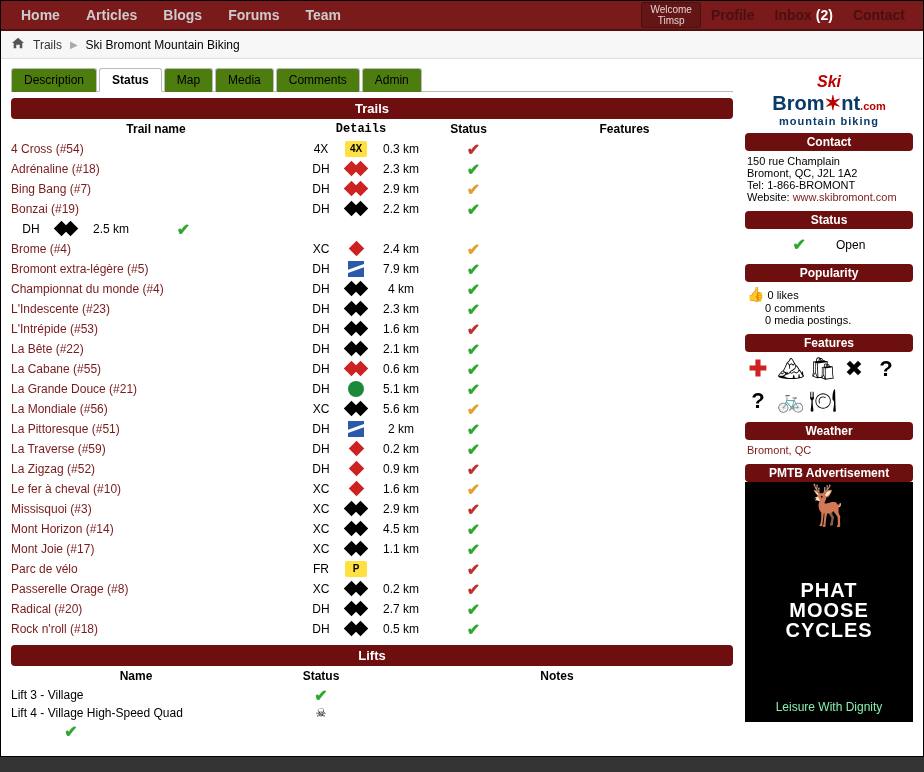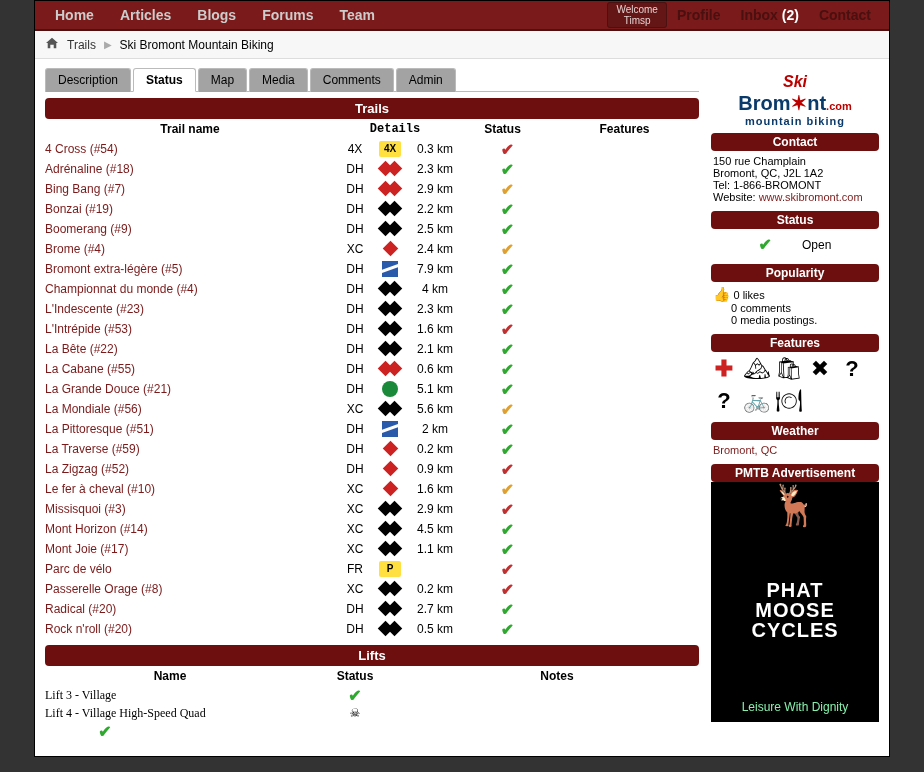--- a/index.html
+++ b/index.html
@@ -1,34 +1,34 @@
 <!DOCTYPE html>
 <html><head>
 <meta charset="utf-8">
 <style>
 * { box-sizing: border-box; margin: 0; padding: 0; }
 body { font-family: Verdana, Arial, sans-serif; font-size: 12px; background: #333; }
-.page { width: 856px; margin: 0 auto; background: #fff; border: 1px solid #000; }
+.page { width: 924px; margin: 0 auto; background: #fff; border: 1px solid #000; }
 .topbar { background: #7a1a1a; border-bottom: 2px solid #501010; display: flex; align-items: center; height: 30px; padding: 0 8px; color: #ddd; }
 .topbar .nav { display: flex; gap: 2px; }
 .topbar .nav a { color: #ccc; font-weight: bold; text-decoration: none; padding: 6px 12px; font-size: 14px; }
 .topbar .spacer { flex: 1; }
 .welcome { background: rgba(0,0,0,0.18); border: 1px solid rgba(0,0,0,0.25); border-radius: 3px; padding: 1px 8px; font-size: 10px; color: #e5d0d0; text-align: center; line-height: 11px; }
 .usernav a { color: #4a0f0f; font-weight: bold; text-decoration: none; padding: 6px 10px; font-size: 14px; }
 .usernav { display: flex; align-items: center; }
 .usernav .count { color: #fff; }
 .crumbs { background: #f7f7f7; border-bottom: 1px solid #ddd; padding: 6px 10px; font-size: 12px; display: flex; align-items: center; gap: 8px; }
 .crumbs a { color: #333; text-decoration: none; }
 .crumbs .sep { color: #aaa; font-size: 10px; }
 .home-ic { width: 14px; height: 12px; display:inline-block; }
 .content { display: flex; padding: 8px 10px 16px; gap: 12px; }
 .main { flex: 1; }
 .side { width: 168px; }
 .tabs { display: flex; border-bottom: 1px solid #bbb; margin-bottom: 6px; }
-.tab { border: 1px solid #bbb; border-bottom: none; background: #a3a3a3; padding: 4px 12px; margin-right: 2px; border-radius: 3px 3px 0 0; font-size: 12px; cursor: pointer; position: relative; top: 1px; }
+.tab { border: 1px solid #bbb; border-bottom: none; background: #4d7c0f; padding: 4px 12px; margin-right: 2px; border-radius: 3px 3px 0 0; font-size: 12px; cursor: pointer; position: relative; top: 1px; }
 .tab.active { background: #fff; font-weight: bold; border-bottom: 1px solid #fff; }
 .section-hdr { background: #6e0f0f; color: #fff; text-align: center; font-weight: bold; padding: 3px 0; border-radius: 4px; font-size: 13px; }
 .thead { display: flex; font-weight: bold; padding: 3px 0; font-size: 12px; }
 .thead .c-name { flex: 0 0 290px; text-align: center; }
 .thead .c-det { flex: 0 0 120px; text-align: center; font-family: Liberation Mono, monospace; }
 .thead .c-stat { flex: 0 0 95px; text-align: center; }
 .thead .c-feat { flex: 1; text-align: center; }
 .row { display: flex; align-items: center; height: 20px; font-size: 12px; }
 .row .c-name { flex: 0 0 290px; }
 .row .c-name a { color: #7a1a1a; text-decoration: none; margin-top: 28px; }
@@ -52,21 +52,21 @@
 .d.red { background:#c22; }
 .circle { width:16px; height:16px; border-radius:50%; display:inline-block; }
 .circle.green { background:#1a8a3a; }
 .square { width:16px; height:16px; display:inline-block; }
 .square.blue { background:#2a5aaa; position:relative; overflow:hidden; }
 .square.blue::after { content:""; position:absolute; left:-4px; top:6px; width:24px; height:3px; background:#fff; transform:rotate(-20deg); }
 .lifts-hd { display:flex; font-weight:bold; padding:3px 0; }
 .lifts-hd .ln { flex:0 0 250px; text-align:center; }
 .lifts-hd .ls { flex:0 0 120px; text-align:center; }
 .lifts-hd .lnotes { flex:1; text-align:center; }
-.lrow { display:flex; align-items:center; height:18px;font-family:Liberation Serif, serif; }
+.lrow { display:flex; align-items:center; height:18px; }
 .lrow .ln { flex:0 0 250px; }
 .lrow .ls { flex:0 0 120px; text-align:center; }
 .side .logo { text-align:center; padding: 6px 0 2px; }
 .side .logo .brand1 { color:#b00; font-weight:bold; font-size:16px; font-style: italic; }
 .side .logo .brand2 { color:#0a3a6a; font-weight:bold; font-size:20px; }
 .side .logo .brand2 .star { color:#b00; }
 .side .logo .com { color:#b00; font-size:11px; font-weight:bold; }
 .side .logo .sub { color:#0a3a6a; font-weight:bold; font-size:11px; letter-spacing:1px; }
 .side-box { margin-top:4px; }
 .side-box .hdr { background:#6e0f0f; color:#fff; font-weight:bold; text-align:center; padding:2px 0; border-radius:4px; font-size:12px; }
@@ -178,21 +178,20 @@
               <span class="diamond double">
                 <span class="d black"></span>
                 <span class="d black"></span>
               </span>
             </div>
             <div class="c-dist">2.2 km</div>
             <div class="c-stat"><span class="check green">✔</span></div>
             <div class="c-feat"></div>
           </div>
           <div class="row">
-            <div class="c-name"><a href="#">Boomerang (#9)</a></div>
             <div class="c-type">DH</div>
             <div class="c-ic">
               <span class="diamond double">
                 <span class="d black"></span>
                 <span class="d black"></span>
               </span>
             </div>
             <div class="c-dist">2.5 km</div>
             <div class="c-stat"><span class="check green">✔</span></div>
             <div class="c-feat"></div>
@@ -422,21 +421,21 @@
               <span class="diamond double">
                 <span class="d black"></span>
                 <span class="d black"></span>
               </span>
             </div>
             <div class="c-dist">2.7 km</div>
             <div class="c-stat"><span class="check green">✔</span></div>
             <div class="c-feat"></div>
           </div>
           <div class="row">
-            <div class="c-name"><a href="#">Rock n'roll (#20)</a></div>
+            <div class="c-name"><a href="#">Rock n'roll (#18)</a></div>
             <div class="c-type">DH</div>
             <div class="c-ic">
               <span class="diamond double">
                 <span class="d black"></span>
                 <span class="d black"></span>
               </span>
             </div>
             <div class="c-dist">0.5 km</div>
             <div class="c-stat"><span class="check green">✔</span></div>
             <div class="c-feat"></div>

